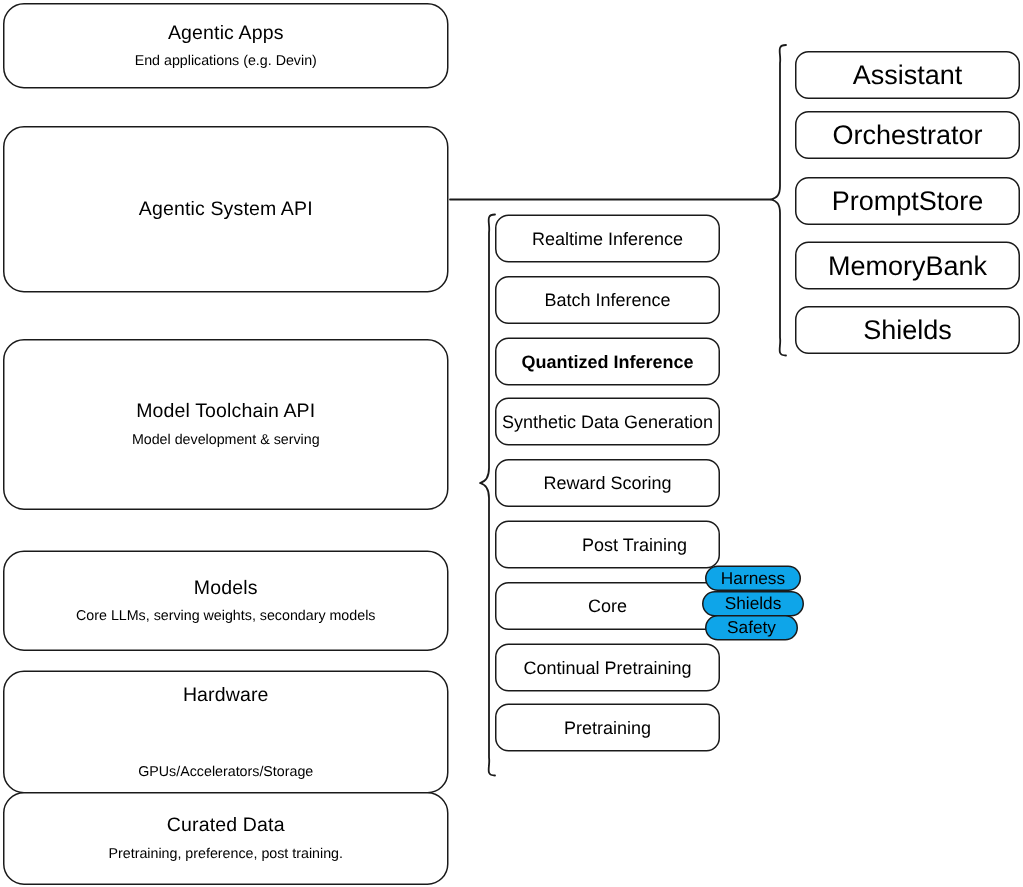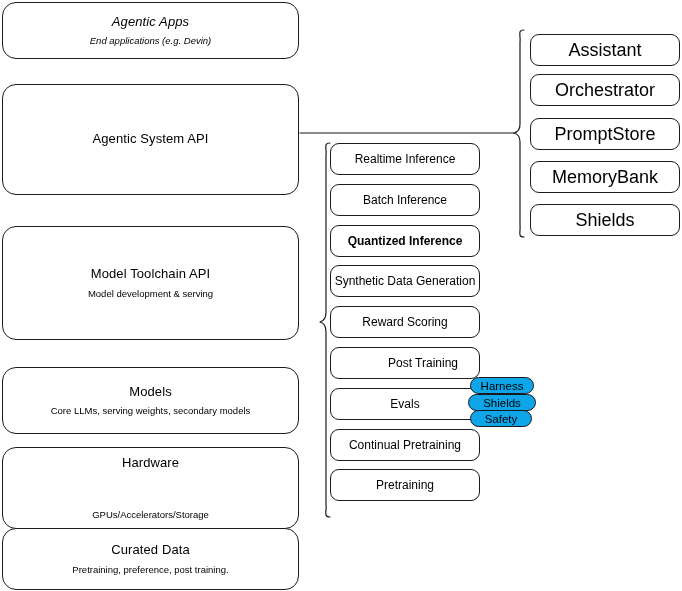--- a/index.html
+++ b/index.html
@@ -117,21 +117,21 @@
 
     <path d="M 330 143
              C 323 143 327 149 326 155
              L 326 312
              C 326 318 324 321 320 322
              C 324 323 326 326 326 332
              L 326 505
              C 327 511 323 517 330 517"></path>
   </svg>
 
-  <div class="node layer" style="top:2px;height:57px;font-style:italic;">
+  <div class="node layer" style="top:2px;height:57px;">
     <div class="title">Agentic Apps</div>
     <div class="subtitle">End applications (e.g. Devin)</div>
   </div>
 
   <div class="node layer" style="top:84px;height:111px;">
     <div class="title">Agentic System API</div>
   </div>
 
   <div class="node layer" style="top:226px;height:114px;">
     <div class="title">Model Toolchain API</div>
@@ -181,21 +181,21 @@
   <div class="node mid" style="top:265px;">
     <span>Synthetic Data Generation</span>
   </div>
   <div class="node mid" style="top:306px;">
     <span>Reward Scoring</span>
   </div>
   <div class="node mid" style="top:347px;padding-left:36px;">
     <span>Post Training</span>
   </div>
   <div class="node mid" style="top:388px;">
-    <span>Evals</span>
+    <span>Core</span>
   </div>
   <div class="node mid" style="top:429px;">
     <span>Continual Pretraining</span>
   </div>
   <div class="node mid" style="top:469px;">
     <span>Pretraining</span>
   </div>
 
   <div class="badge" style="left:470px;top:377px;width:64px;">
     <span>Harness</span>

